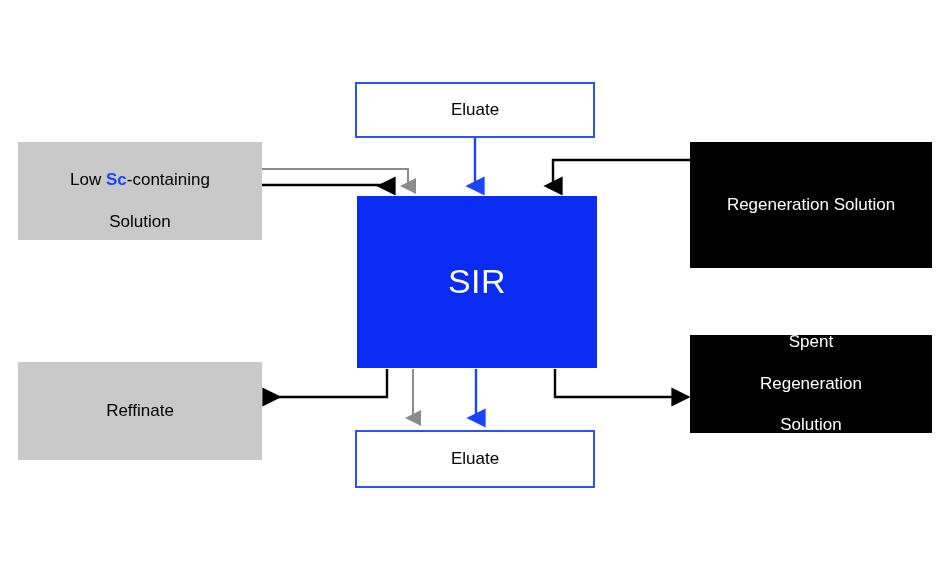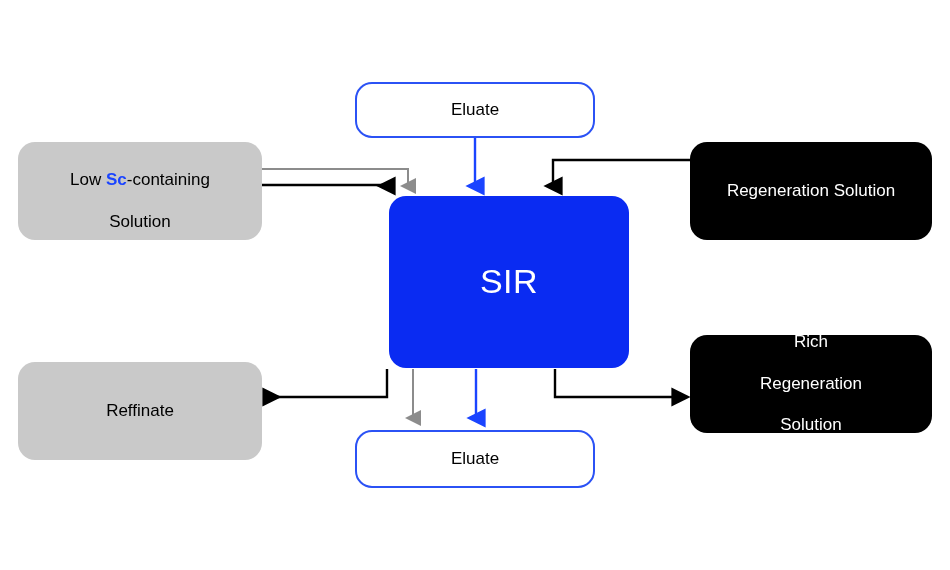--- a/index.html
+++ b/index.html
@@ -19,21 +19,20 @@
   }
   .node {
     position: absolute;
     box-sizing: border-box;
     display: flex;
     align-items: center;
     justify-content: center;
     text-align: center;
     line-height: 1.22;
     white-space: pre-line;
-    border-radius: 17px;
   }
   .node-gray {
     background: #c9c9c9;
     color: #000000;
     font-size: 17px;
   }
   .node-black {
     background: #000000;
     color: #ffffff;
     font-size: 17px;
@@ -111,39 +110,39 @@
         <span>Low </span><span class="sc">Sc</span><span>-containing</span>
       </span>
       <span class="label-line">Solution</span>
     </div>
   </div>
 
   <div class="node node-outline" style="left:355px; top:82px; width:240px; height:56px;">
     <span>Eluate</span>
   </div>
 
-  <div class="node node-black" style="left:690px; top:142px; width:242px; height:98px;">
+  <div class="node node-black" style="left:690px; top:142px; width:242px; height:126px;">
     <span>Regeneration Solution</span>
   </div>
 
-  <div class="node node-core" style="left:357px; top:196px; width:240px; height:172px;margin-left:32px;">
+  <div class="node node-core" style="left:357px; top:196px; width:240px; height:172px;">
     <span>SIR</span>
   </div>
 
   <div class="node node-gray" style="left:18px; top:335px; width:244px; height:98px;margin-top:27px;">
     <span>Reffinate</span>
   </div>
 
   <div class="node node-outline" style="left:355px; top:430px; width:240px; height:58px;">
     <div>
       <span class="label-line">Eluate</span>
     </div>
   </div>
 
   <div class="node node-black" style="left:690px; top:335px; width:242px; height:98px;">
     <div>
-      <span class="label-line">Rich</span>
+      <span class="label-line">Spent</span>
       <span class="label-line">Regeneration</span>
       <span class="label-line">Solution</span>
     </div>
   </div>
 
 </div>
 
 </body></html>

